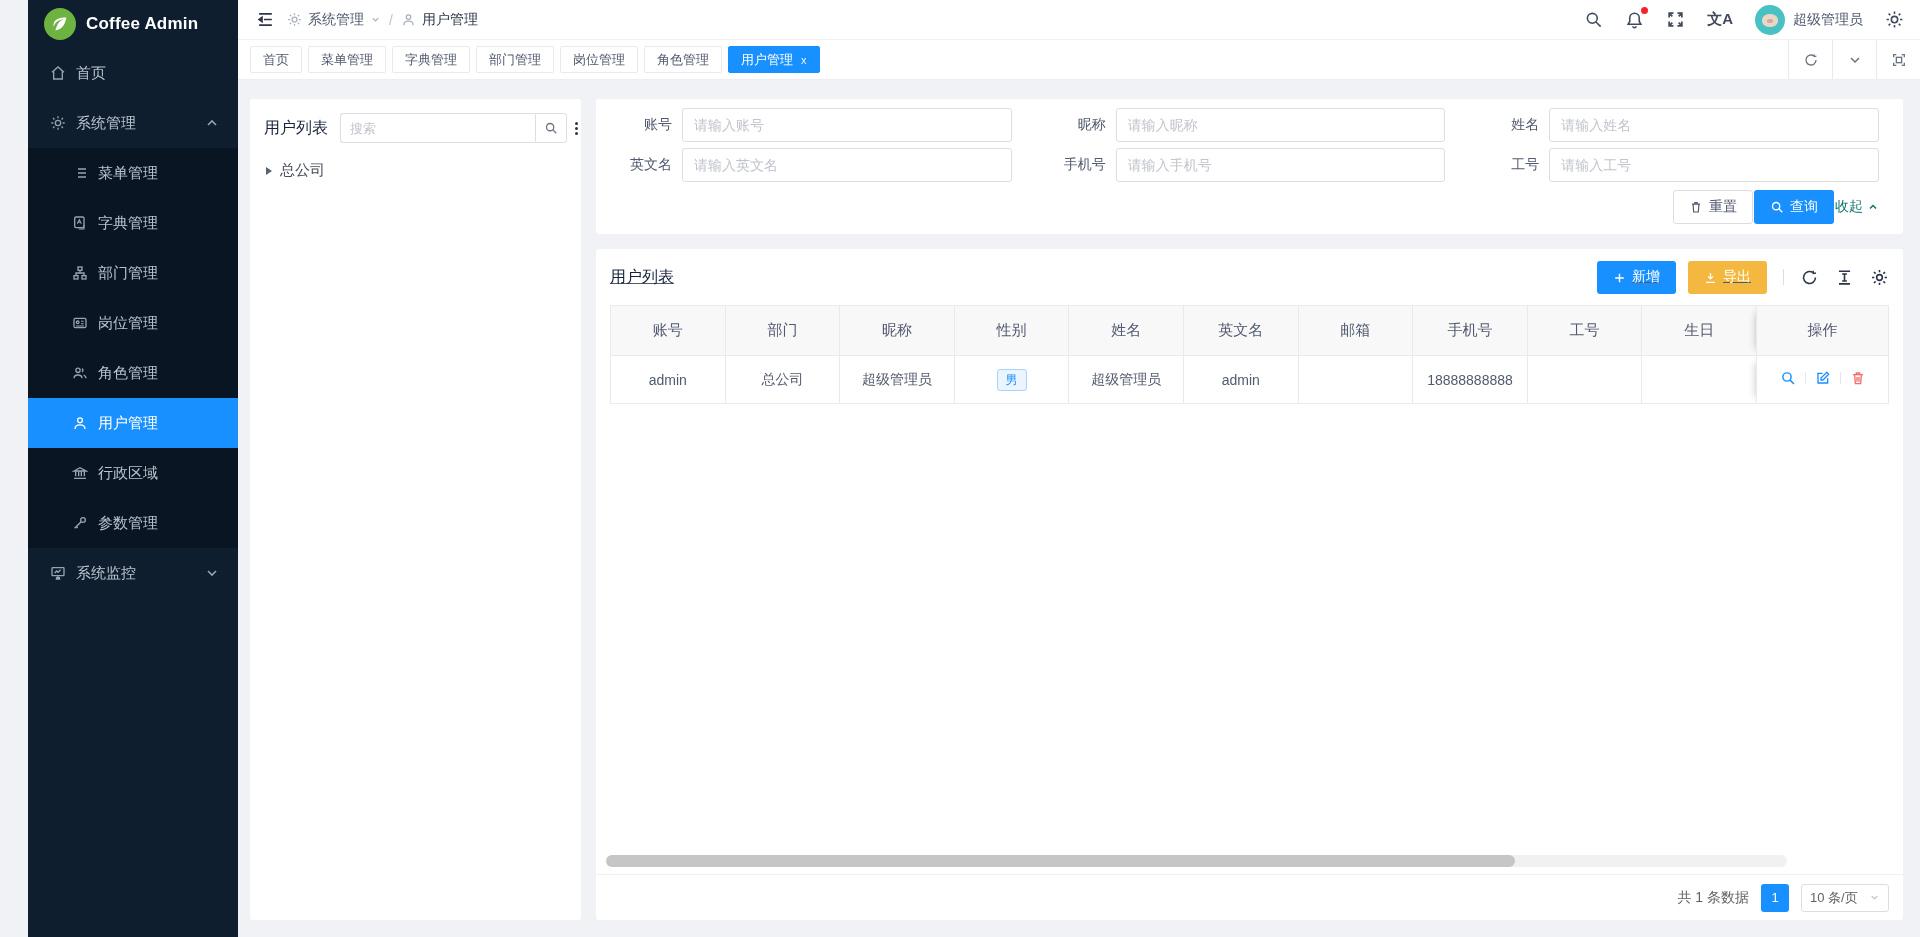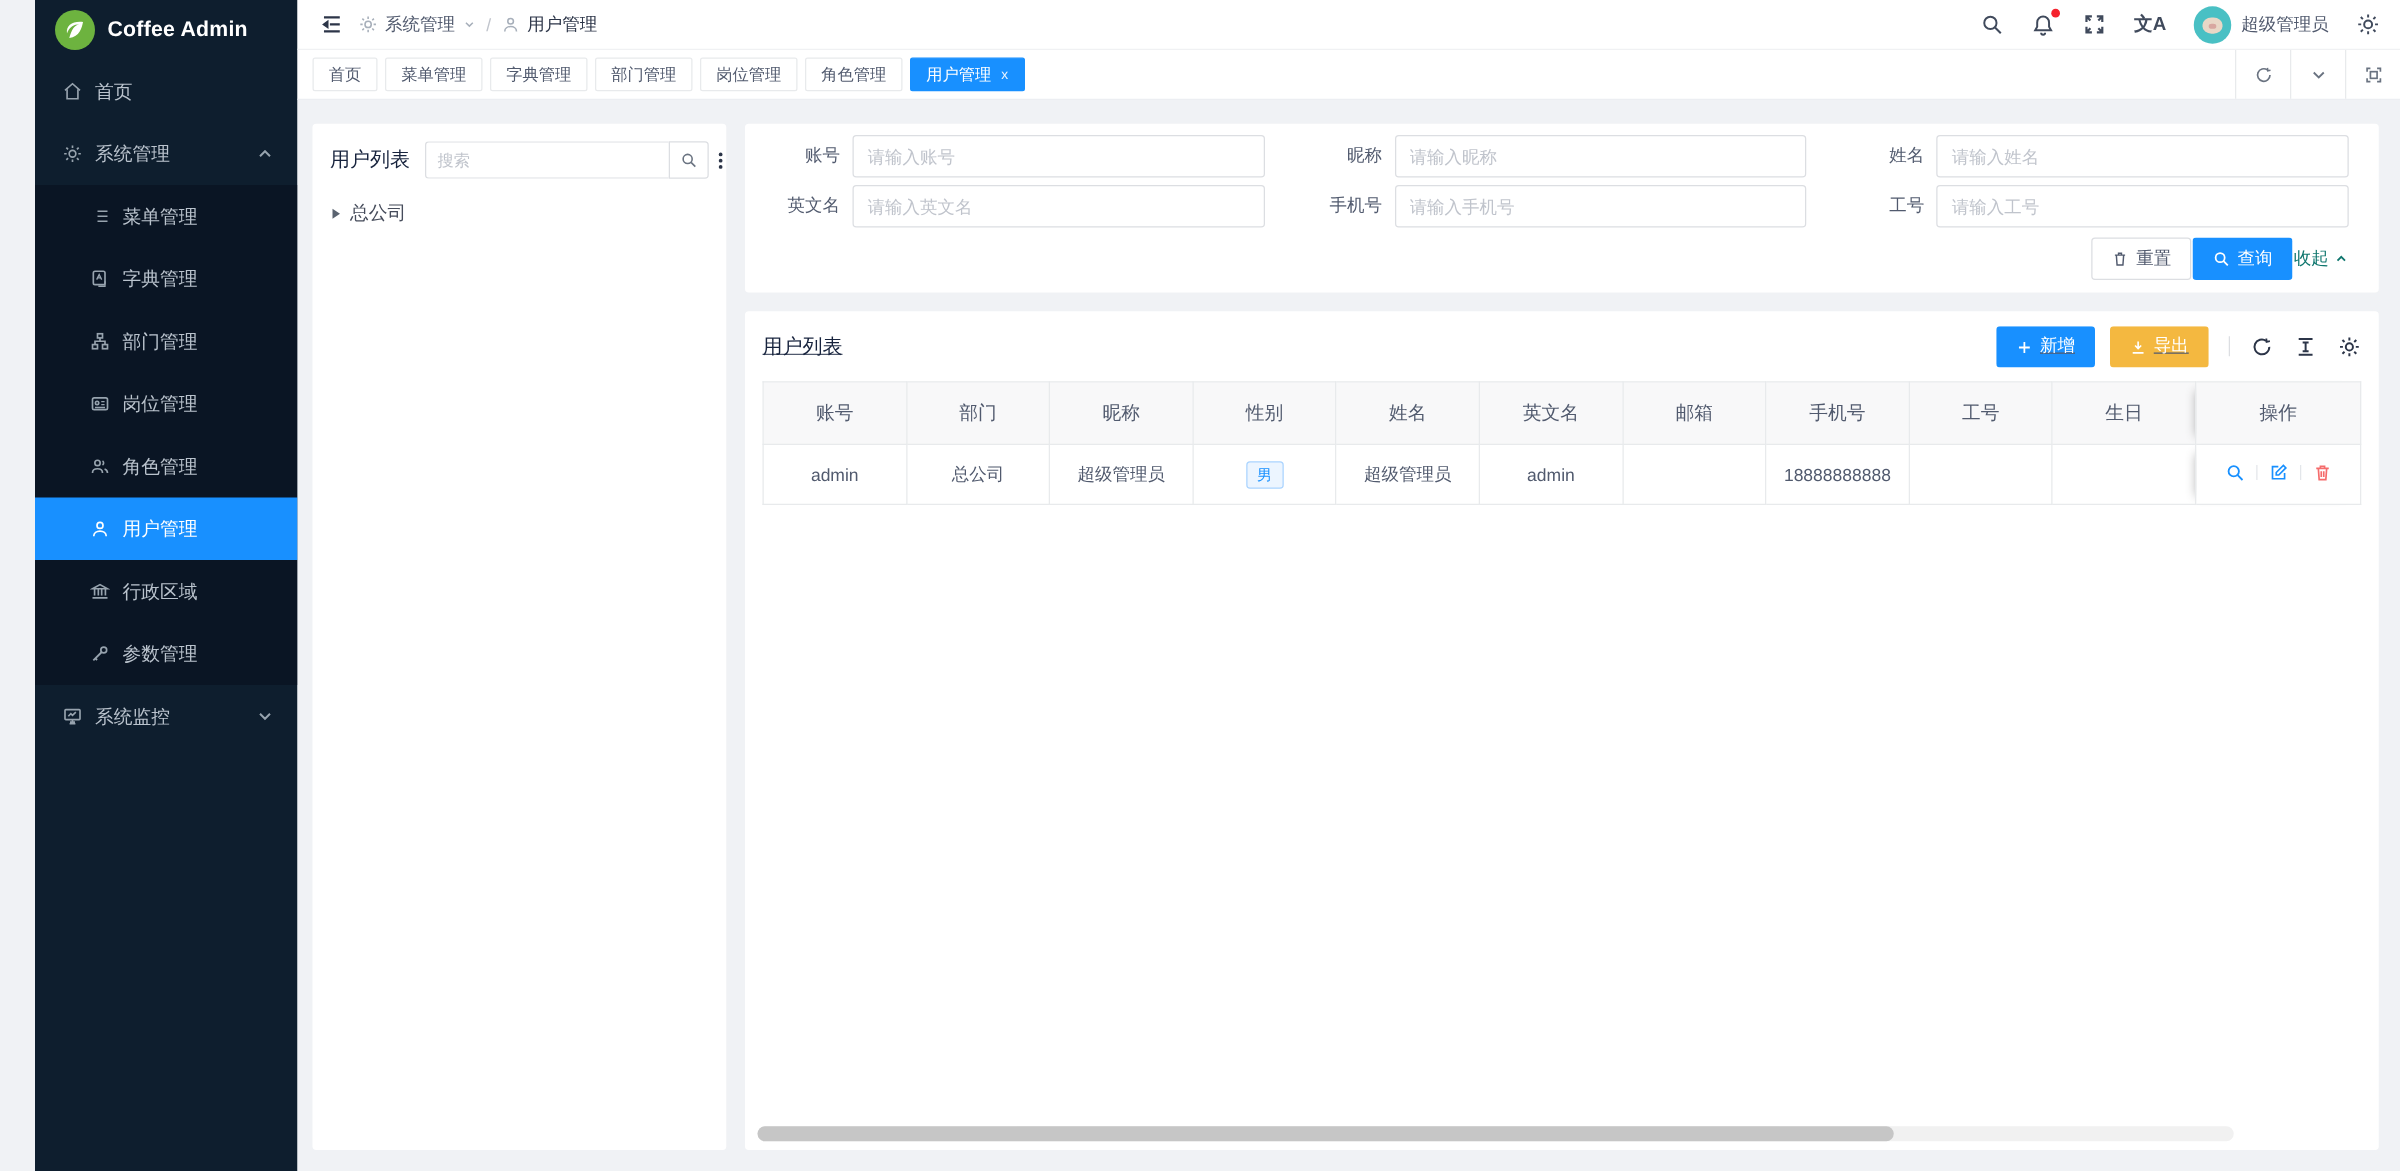--- a/index.html
+++ b/index.html
@@ -568,18 +568,28 @@
               </tbody>
             </table>
           </div>
 
           <div class="table-spacer"></div>
 
           <div class="hscroll-track">
             <div class="hscroll-thumb"></div>
           </div>
 
+          <div class="table-footer">
+            <span class="total-text">共 1 条数据</span>
+            <span class="page-btn">1</span>
+            <span class="page-size">
+              <span>10 条/页</span>
+              <svg viewBox="0 0 24 24" fill="none" stroke="currentColor" stroke-width="3">
+                  <path d="M6 9l6 6 6-6"></path>
+                </svg>
+            </span>
+          </div>
         </div>
 
       </div>
     </div>
   </div>
 </div>
 
 </body></html>

